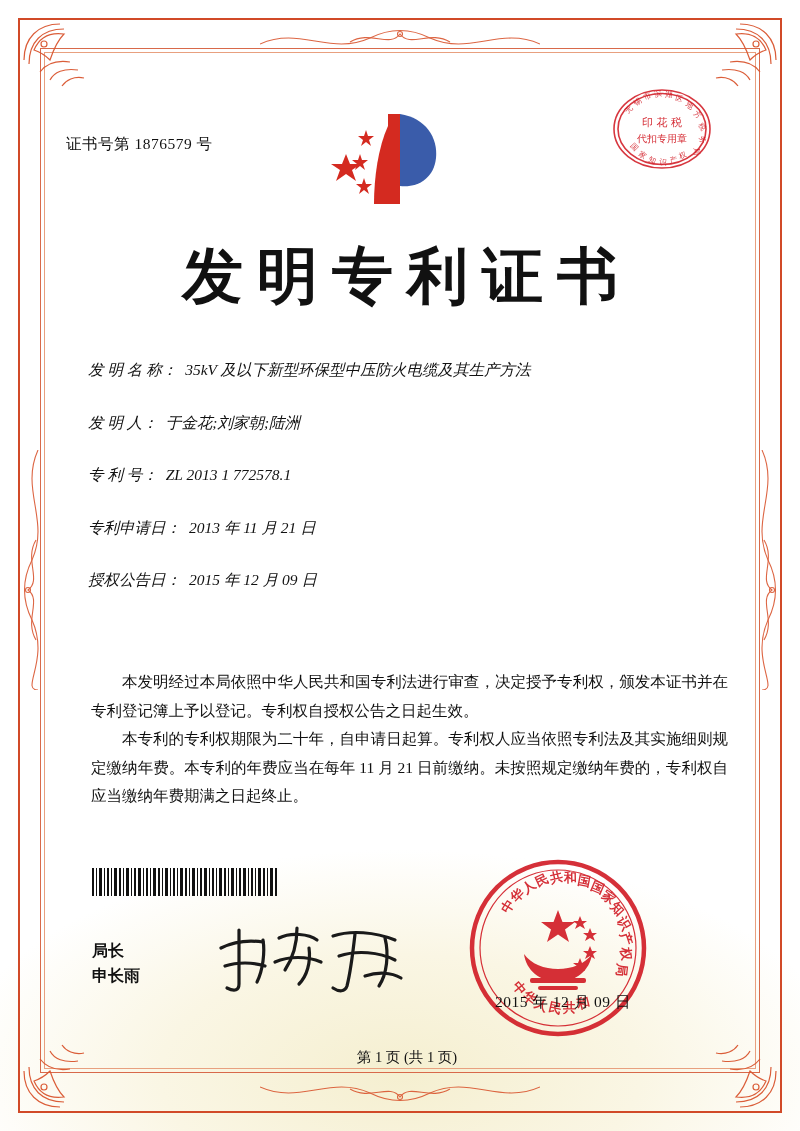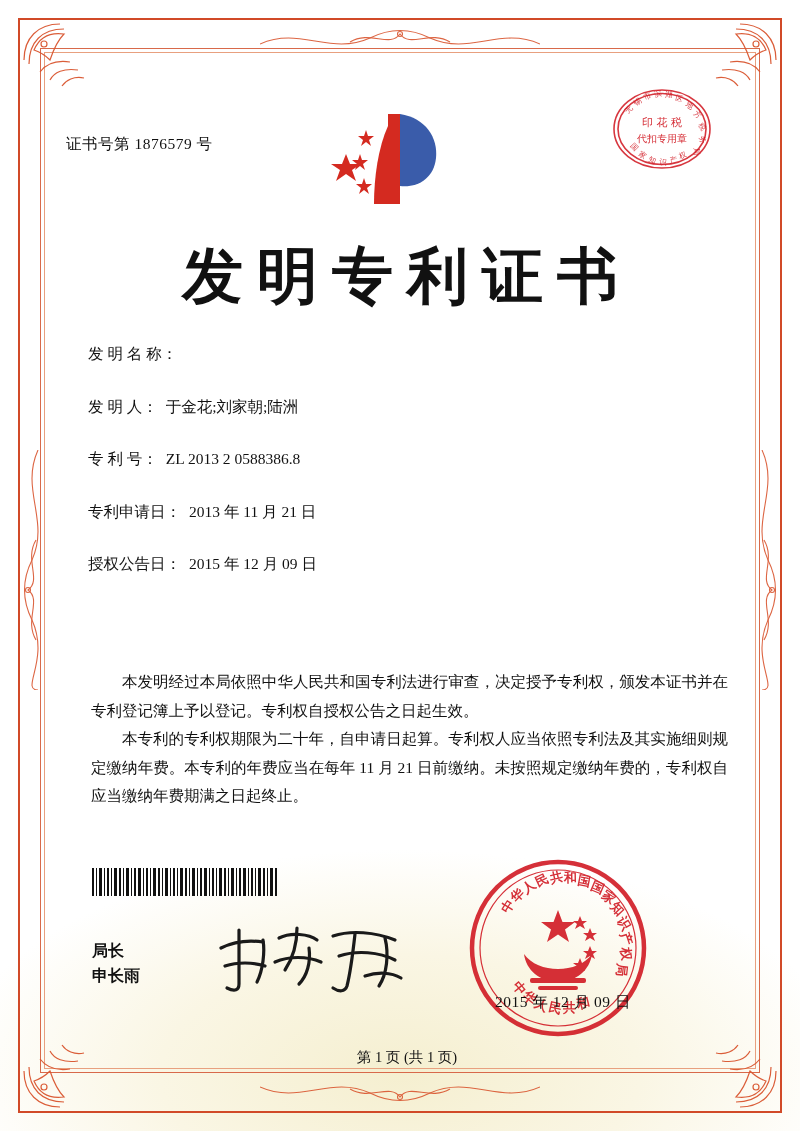--- a/index.html
+++ b/index.html
@@ -86,21 +86,21 @@
     font-weight: bold;
     letter-spacing: 14px;
     color: #111;
     font-family: "DejaVu Serif", "Liberation Serif", serif;
     text-indent: 14px;
   }
 
   
   .fields {
     position: absolute;
-    left: 88px; right: 70px; top: 344px;
+    left: 88px; right: 70px; top: 360px; font-style: italic;
   }
   .field-row {
     display: flex;
     align-items: baseline;
     margin-bottom: 31.5px;
     font-size: 15.5px;
     color: #111;
   }
   .field-label {
     white-space: nowrap;
@@ -297,28 +297,29 @@
       <text x="64" y="79" transform="rotate(-8 64 79)">产</text>
       <text x="74" y="75" transform="rotate(-22 74 75)">权</text>
     </g>
   </svg>
 
   <div class="title">发明专利证书</div>
 
   <div class="fields">
     <div class="field-row">
       <span class="field-label">发 明 名 称：</span>
+      <span class="field-value">35kV 及以下新型环保型中压防火电缆及其生产方法</span>
     </div>
     <div class="field-row">
       <span class="field-label">发 明 人：</span>
       <span class="field-value">于金花;刘家朝;陆洲</span>
     </div>
     <div class="field-row">
       <span class="field-label">专 利 号：</span>
-      <span class="field-value">ZL 2013 2 0588386.8</span>
+      <span class="field-value">ZL 2013 1 772578.1</span>
     </div>
     <div class="field-row">
       <span class="field-label">专利申请日：</span>
       <span class="field-value">2013 年 11 月 21 日</span>
     </div>
     <div class="field-row">
       <span class="field-label">授权公告日：</span>
       <span class="field-value">2015 年 12 月 09 日</span>
     </div>
   </div>

